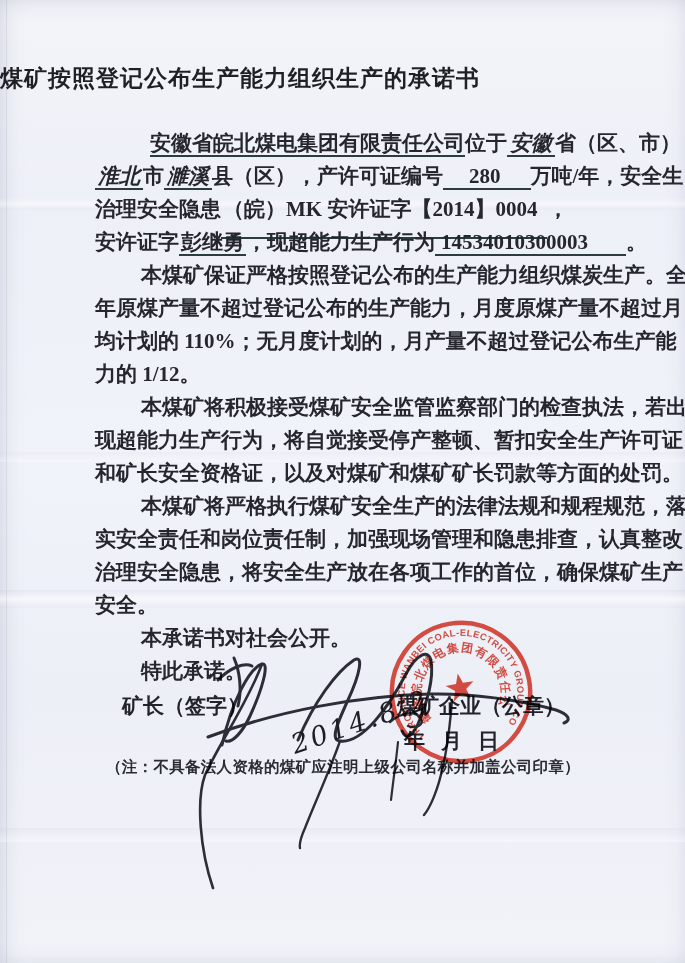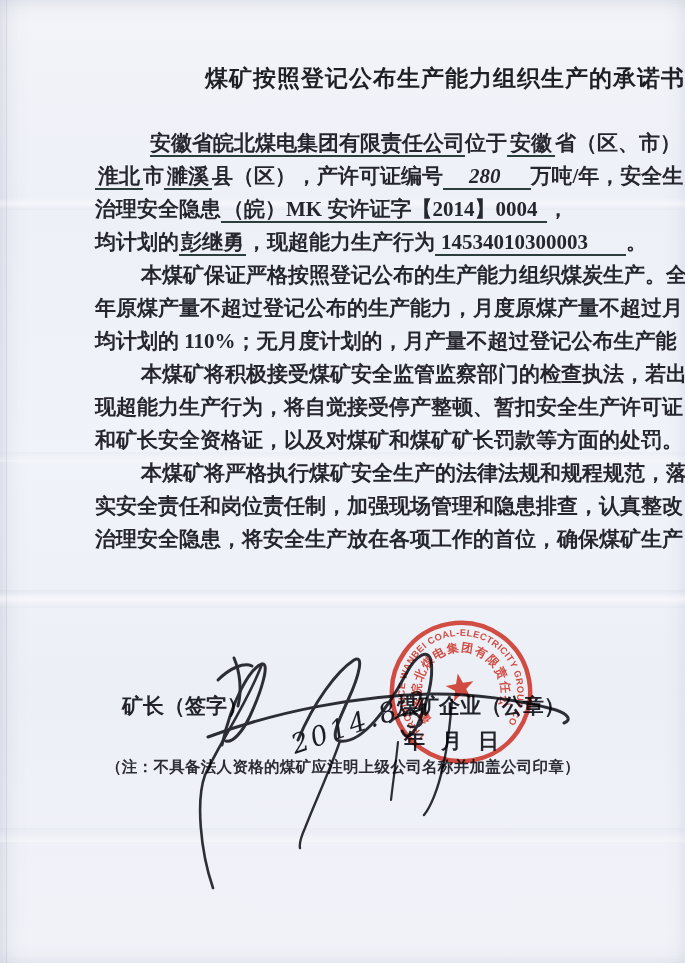--- a/index.html
+++ b/index.html
@@ -14,34 +14,34 @@
     color:#23242b;
   }
   .crease{position:absolute;left:0;right:0;pointer-events:none;}
   .c1{top:198px;height:12px;background:linear-gradient(180deg,rgba(255,255,255,.0),rgba(255,255,255,.45),rgba(160,168,195,.07));}
   .c2{top:452px;height:10px;background:linear-gradient(180deg,rgba(150,158,185,.06),rgba(255,255,255,.3));}
   .c3{top:590px;height:18px;background:linear-gradient(180deg,rgba(148,156,184,.10),rgba(255,255,255,.5),rgba(148,156,184,.06));}
   .c4{top:828px;height:14px;background:linear-gradient(180deg,rgba(150,158,185,.07),rgba(255,255,255,.35));}
   .edge-line{position:absolute;top:0;bottom:0;left:6px;width:1px;background:rgba(100,110,140,.14);pointer-events:none;}
 
   .title{
-    position:absolute;top:63px;left:0;right:0;text-align:right;
-    font-size:23px;font-weight:700;letter-spacing:1px;color:#1e2026;margin-left:20px;
+    position:absolute;top:63px;left:0;right:0;text-align:left;
+    font-size:23px;font-weight:700;letter-spacing:1px;color:#1e2026;
   }
   .body-text{
     position:absolute;left:95px;top:127px;width:530px;
     font-size:21px;font-weight:600;color:#26272e;
   }
   .line{height:33px;line-height:33px;white-space:nowrap;}
   .ind1{padding-left:55px;}
   .ind2{padding-left:46px;}
   .u{border-bottom:2px solid #2c3e3c;}
-  .px3{padding:0 3px;}
-  .cap{padding:0 30px 0 26px;font-style:italic;}
-  .lic{padding:0 10px 0 2px;}
+  .px3{padding:0 3px;font-style:italic;}
+  .cap{padding:0 30px 0 26px;}
+  .lic{padding:0 10px 16px 2px;}
   .cert{padding:0 38px 0 6px;}
   .nm{padding:0 2px;}
 
   .sig-left{position:absolute;left:122px;top:692px;font-size:21px;font-weight:600;}
   .sig-right{position:absolute;left:397px;top:692px;font-size:21px;font-weight:600;}
   .date-row{position:absolute;left:404px;top:727px;font-size:21px;font-weight:600;display:flex;gap:16px;}
   .note{position:absolute;left:106px;top:757px;font-size:15.5px;font-weight:600;letter-spacing:.3px;color:#2a2b33;}
 
   .stamp{position:absolute;left:382px;top:613px;width:158px;height:158px;mix-blend-mode:multiply;opacity:.88;pointer-events:none;}
   .ink{position:absolute;left:0;top:0;width:685px;height:963px;mix-blend-mode:multiply;pointer-events:none;}
@@ -63,35 +63,39 @@
     <div class="line ind1">
       <span class="u">安徽省皖北煤电集团有限责任公司</span><span>位于</span><span class="u px3">安徽</span><span>省（区、市）</span>
     </div>
     <div class="line">
       <span class="u px3">淮北</span><span>市</span><span class="u px3">濉溪</span><span>县（区），产许可证编号</span><span class="u cap">280</span><span>万吨/年，安全生</span>
     </div>
     <div class="line">
       <span>治理安全隐患</span><span class="u lic">（皖）MK 安许证字【2014】0004</span><span>，</span>
     </div>
     <div class="line">
-      <span>均计划的</span><span class="u nm">彭继勇</span><span>，现超能力生产行为</span><span class="u cert">14534010300003</span><span>。</span>
+      <span>安许证字</span><span class="u nm">彭继勇</span><span>，现超能力生产行为</span><span class="u cert">14534010300003</span><span>。</span>
     </div>
 
     <div class="line ind2">本煤矿保证严格按照登记公布的生产能力组织煤炭生产。全</div>
     <div class="line">年原煤产量不超过登记公布的生产能力，月度原煤产量不超过月</div>
     <div class="line">均计划的 110%；无月度计划的，月产量不超过登记公布生产能</div>
+    <div class="line">力的 1/12。</div>
 
     <div class="line ind2">本煤矿将积极接受煤矿安全监管监察部门的检查执法，若出</div>
     <div class="line">现超能力生产行为，将自觉接受停产整顿、暂扣安全生产许可证</div>
     <div class="line">和矿长安全资格证，以及对煤矿和煤矿矿长罚款等方面的处罚。</div>
 
     <div class="line ind2">本煤矿将严格执行煤矿安全生产的法律法规和规程规范，落</div>
     <div class="line">实安全责任和岗位责任制，加强现场管理和隐患排查，认真整改</div>
     <div class="line">治理安全隐患，将安全生产放在各项工作的首位，确保煤矿生产</div>
+    <div class="line">安全。</div>
 
+    <div class="line ind2">本承诺书对社会公开。</div>
+    <div class="line ind2">特此承诺。</div>
   </div>
 
   <div class="sig-left">矿长（签字）</div>
   <div class="sig-right">煤矿企业（公章）</div>
 
   <div class="date-row">
     <span>年</span>
     <span>月</span>
     <span>日</span>
   </div>

